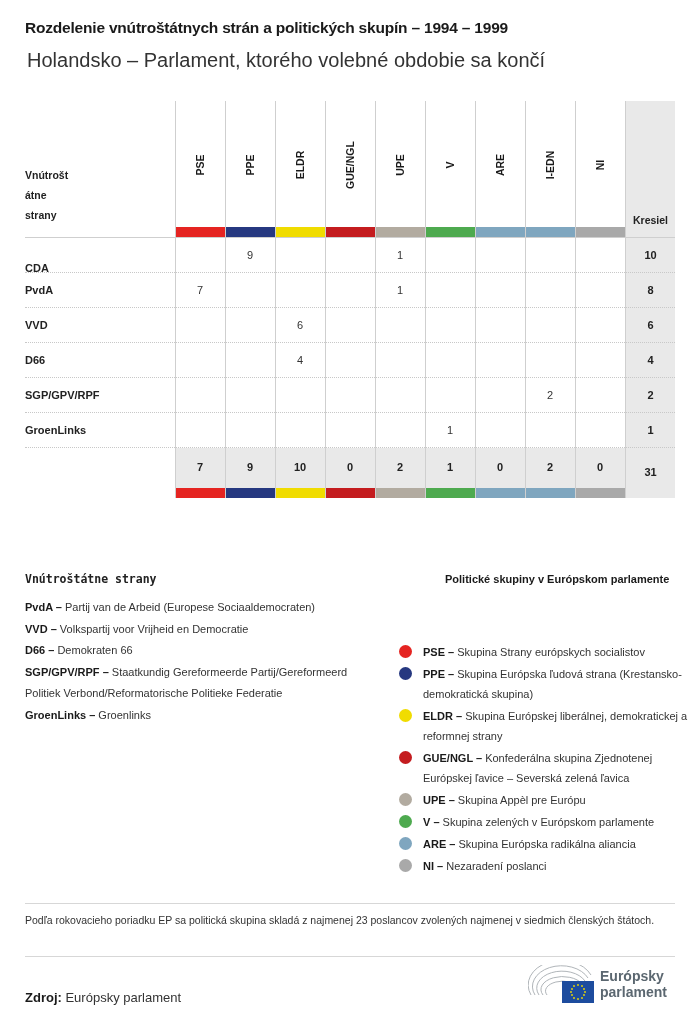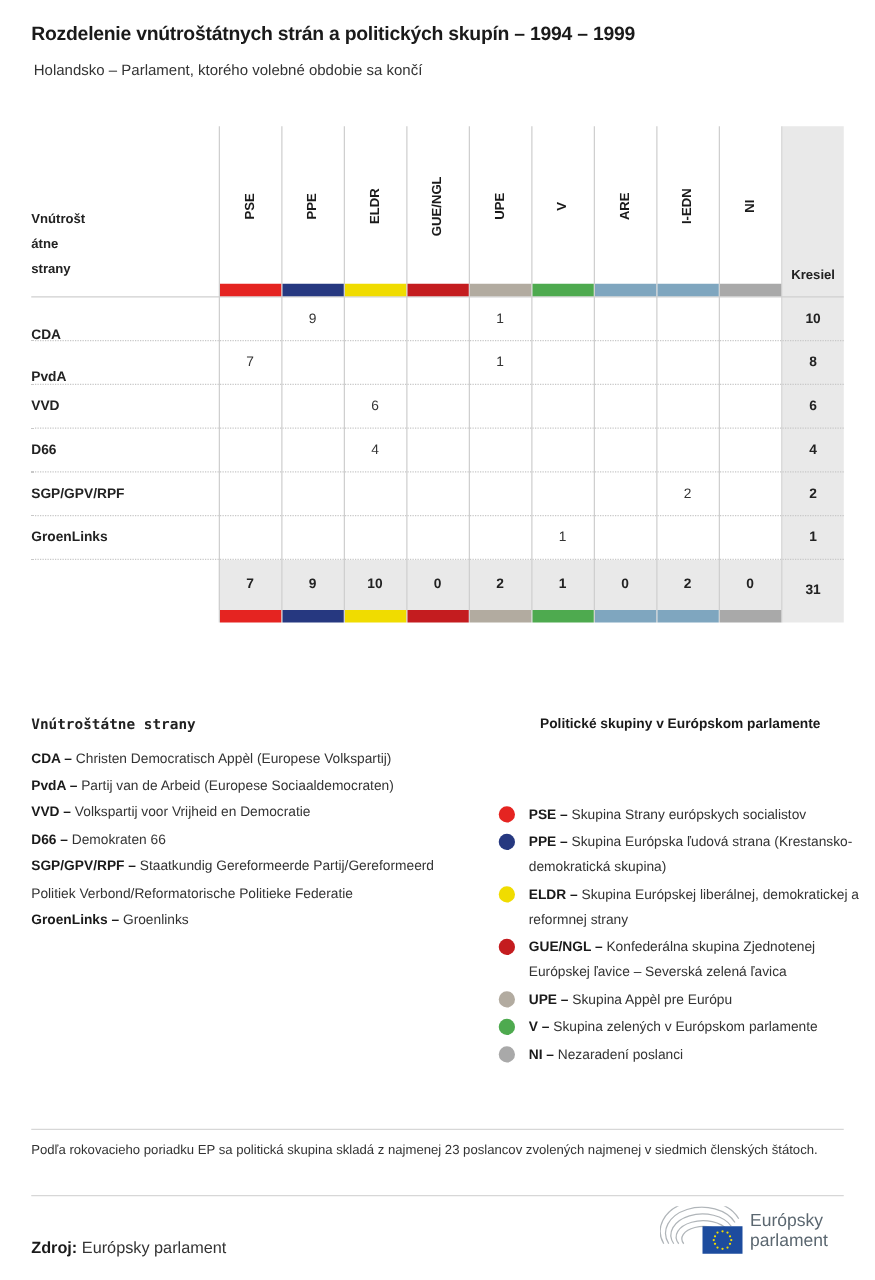--- a/index.html
+++ b/index.html
@@ -1,20 +1,20 @@
 <!DOCTYPE html>
 <html><head>
 <meta charset="utf-8">
 <style>
   * { box-sizing: border-box; margin: 0; padding: 0; }
   html, body { width: 700px; height: 1024px; background: #ffffff; overflow: hidden; }
   body { font-family: "Liberation Sans", "DejaVu Sans", sans-serif; color: #222; position: relative; }
 
   .title { position: absolute; left: 25px; top: 19px; font-size: 15.5px; font-weight: bold; color: #1a1a1a; white-space: nowrap; letter-spacing: -0.2px; }
-  .subtitle { position: absolute; left: 27px; top: 49px; font-size: 12px; color: #333; white-space: nowrap; }
+  .subtitle { position: absolute; left: 27px; top: 49px; font-size: 20px; color: #333; white-space: nowrap; }
 
   
   .tbl { position: absolute; left: 0; top: 0; width: 700px; height: 510px; }
   .vline { position: absolute; top: 101px; width: 1px; height: 397px; background: #cfcfcf; }
   .kres-bg { position: absolute; left: 626px; top: 101px; width: 49px; height: 397px; background: #e9e9e9; }
   .totals-bg { position: absolute; left: 175px; top: 448px; width: 451px; height: 40px; background: #e9e9e9; }
   .col-head { position: absolute; top: 110px; width: 50px; height: 110px; }
   .col-head span { position: absolute; left: 50%; top: 50%; transform: translate(-50%, -50%) rotate(-90deg); font-size: 10.5px; font-weight: bold; color: #1a1a1a; white-space: nowrap; }
   .colorbar { position: absolute; height: 10px; width: 49px; }
   .row-head-label { position: absolute; left: 25px; top: 165px; font-size: 10.5px; font-weight: bold; line-height: 20px; width: 60px; color: #222; }
@@ -23,34 +23,34 @@
   .hline-dot { position: absolute; left: 25px; width: 650px; height: 0; border-top: 1px dotted #c8c8c8; }
   .row-name { position: absolute; left: 25px; font-size: 11px; font-weight: bold; color: #222; }
   .cell { position: absolute; width: 50px; text-align: center; font-size: 11px; color: #333; }
   .tot-cell { position: absolute; width: 50px; text-align: center; font-size: 11px; font-weight: bold; color: #222; }
   .kres-cell { position: absolute; left: 626px; width: 49px; text-align: center; font-size: 11px; font-weight: bold; color: #222; }
 
   
   .leg-left-title { position: absolute; left: 25px; top: 572px; font-family: "DejaVu Sans Mono", monospace; font-size: 11.5px; font-weight: bold; color: #222; }
   .leg-left { position: absolute; left: 25px; top: 597px; width: 345px; font-size: 11px; color: #333; line-height: 21.5px; }
   .leg-left b { color: #1a1a1a; }
-  .leg-right-title { position: absolute; left: 399px; top: 573px; font-size: 11px; font-weight: bold; color: #1a1a1a; padding-left: 33px; }
+  .leg-right-title { position: absolute; left: 412px; top: 573px; font-size: 11px; font-weight: bold; color: #1a1a1a; padding-left: 33px; }
   .leg-right { position: absolute; left: 399px; top: 597px; width: 290px; font-size: 11px; color: #333; line-height: 20px; margin-top: 45px; }
   .leg-item { position: relative; padding-left: 24px; margin-bottom: 2px; }
   .leg-item b { color: #1a1a1a; }
   .dot { position: absolute; left: 0; top: 3px; width: 13px; height: 13px; border-radius: 50%; }
 
   .note-line1 { position: absolute; left: 25px; top: 903px; width: 650px; height: 1px; background: #d7d7d7; }
   .note { position: absolute; left: 25px; top: 911px; width: 650px; font-size: 10.5px; color: #333; line-height: 18px; }
   .note-line2 { position: absolute; left: 25px; top: 956px; width: 650px; height: 1px; background: #d7d7d7; }
   .source { position: absolute; left: 25px; top: 990px; font-size: 13px; color: #333; }
   .source b { color: #1a1a1a; }
 
   .logo { position: absolute; left: 528px; top: 965px; width: 150px; height: 40px; }
-  .logo-text { position: absolute; left: 72px; top: 3px; font-size: 14px; font-weight: normal; color: #5b6770; line-height: 16px; }
+  .logo-text { position: absolute; left: 72px; top: 3px; font-size: 14px; font-weight: bold; color: #5b6770; line-height: 16px; }
 </style>
 </head>
 <body>
 
 <div class="title">Rozdelenie vnútroštátnych strán a politických skupín – 1994 – 1999</div>
 <div class="subtitle">Holandsko – Parlament, ktorého volebné obdobie sa končí</div>
 
 <div class="tbl" id="tbl">
   <div class="kres-bg"></div>
   <div class="totals-bg"></div>
@@ -110,21 +110,21 @@
     <div class="col-head" style="left: 575px;">
       <span>NI</span>
     </div>
     <div class="colorbar" style="left: 576px; top: 227px; background: rgb(169, 169, 169);"></div>
     <div class="colorbar" style="left: 576px; top: 488px; background: rgb(169, 169, 169);"></div>
     <div class="row-name" style="top: 262px;">CDA</div>
     <div class="cell" style="left: 225px; top: 249px;">9</div>
     <div class="cell" style="left: 375px; top: 249px;">1</div>
     <div class="kres-cell" style="top: 249px;">10</div>
     <div class="hline-dot" style="top: 272px;"></div>
-    <div class="row-name" style="top: 296px;">PvdA</div>
+    <div class="row-name" style="top: 284px;">PvdA</div>
     <div class="cell" style="left: 175px; top: 284px;">7</div>
     <div class="cell" style="left: 375px; top: 284px;">1</div>
     <div class="kres-cell" style="top: 284px;">8</div>
     <div class="hline-dot" style="top: 307px;"></div>
     <div class="row-name" style="top: 319px;">VVD</div>
     <div class="cell" style="left: 275px; top: 319px;">6</div>
     <div class="kres-cell" style="top: 319px;">6</div>
     <div class="hline-dot" style="top: 342px;"></div>
     <div class="row-name" style="top: 354px;">D66</div>
     <div class="cell" style="left: 275px; top: 354px;">4</div>
@@ -145,36 +145,36 @@
     <div class="tot-cell" style="left: 375px; top: 461px;">2</div>
     <div class="tot-cell" style="left: 425px; top: 461px;">1</div>
     <div class="tot-cell" style="left: 475px; top: 461px;">0</div>
     <div class="tot-cell" style="left: 525px; top: 461px;">2</div>
     <div class="tot-cell" style="left: 575px; top: 461px;">0</div>
     <div class="kres-cell" style="top: 466px;">31</div>
   </div>
 
 <div class="leg-left-title">Vnútroštátne strany</div>
 <div class="leg-left" id="legLeft">
-    <div><b>CDA – </b><span>Christen Democratisch Appèl (Europese Volkspartij)</span></div>
     <div><b>PvdA – </b><span>Partij van de Arbeid (Europese Sociaaldemocraten)</span></div>
     <div><b>VVD – </b><span>Volkspartij voor Vrijheid en Democratie</span></div>
     <div><b>D66 – </b><span>Demokraten 66</span></div>
     <div><b>SGP/GPV/RPF – </b><span>Staatkundig Gereformeerde Partij/Gereformeerd Politiek  Verbond/Reformatorische Politieke Federatie</span></div>
     <div><b>GroenLinks – </b><span>Groenlinks</span></div>
   </div>
 
 <div class="leg-right-title">Politické skupiny v Európskom parlamente</div>
 <div class="leg-right" id="legRight">
     <div class="leg-item"><span class="dot" style="background: rgb(229, 36, 33);"></span><b>PSE – </b><span>Skupina Strany európskych socialistov</span></div>
     <div class="leg-item"><span class="dot" style="background: rgb(38, 56, 128);"></span><b>PPE – </b><span>Skupina Európska ľudová strana (Krestansko-demokratická skupina)</span></div>
     <div class="leg-item"><span class="dot" style="background: rgb(240, 220, 0);"></span><b>ELDR – </b><span>Skupina Európskej liberálnej, demokratickej a reformnej strany</span></div>
     <div class="leg-item"><span class="dot" style="background: rgb(196, 28, 31);"></span><b>GUE/NGL – </b><span>Konfederálna skupina Zjednotenej Európskej ľavice – Severská zelená ľavica</span></div>
     <div class="leg-item"><span class="dot" style="background: rgb(178, 171, 160);"></span><b>UPE – </b><span>Skupina Appèl pre Európu</span></div>
     <div class="leg-item"><span class="dot" style="background: rgb(78, 170, 79);"></span><b>V – </b><span>Skupina zelených v Európskom parlamente</span></div>
+    <div class="leg-item"><span class="dot" style="background: rgb(127, 166, 191);"></span><b>ARE – </b><span>Skupina Európska radikálna aliancia</span></div>
     <div class="leg-item"><span class="dot" style="background: rgb(169, 169, 169);"></span><b>NI – </b><span>Nezaradení poslanci</span></div>
   </div>
 
 <div class="note-line1"></div>
 <div class="note">Podľa rokovacieho poriadku EP sa politická skupina skladá z najmenej 23 poslancov zvolených najmenej v siedmich členských štátoch.</div>
 <div class="note-line2"></div>
 <div class="source"><b>Zdroj:</b> <span>Európsky parlament</span></div>
 
 <div class="logo">
   <svg width="70" height="40" viewBox="0 0 70 40">

